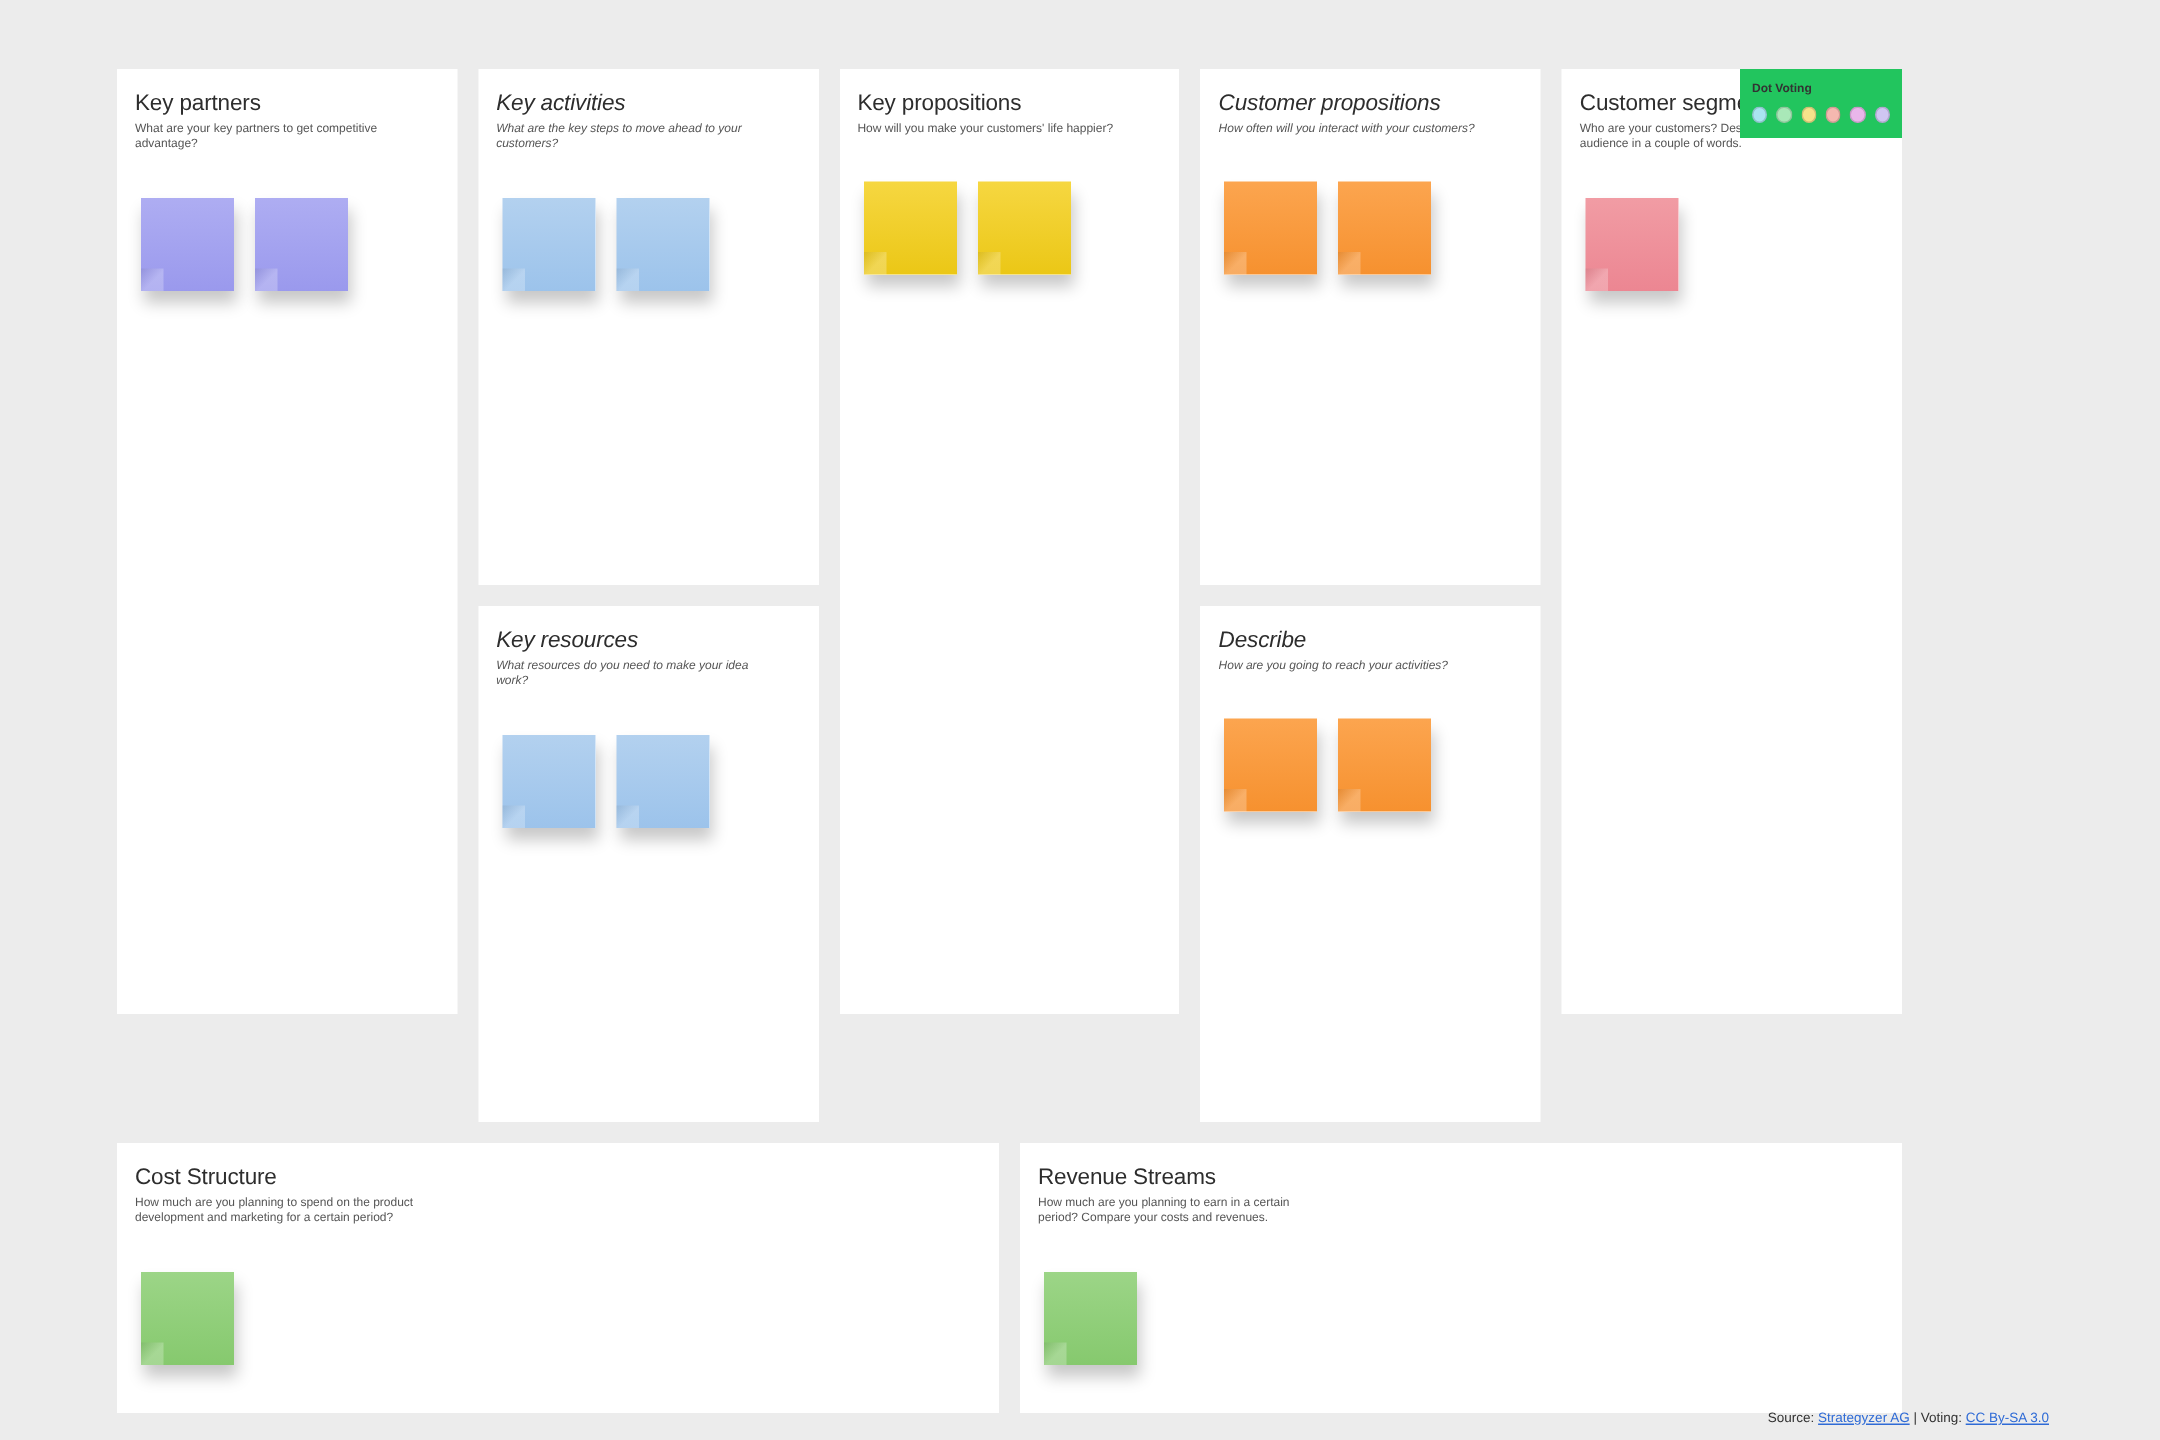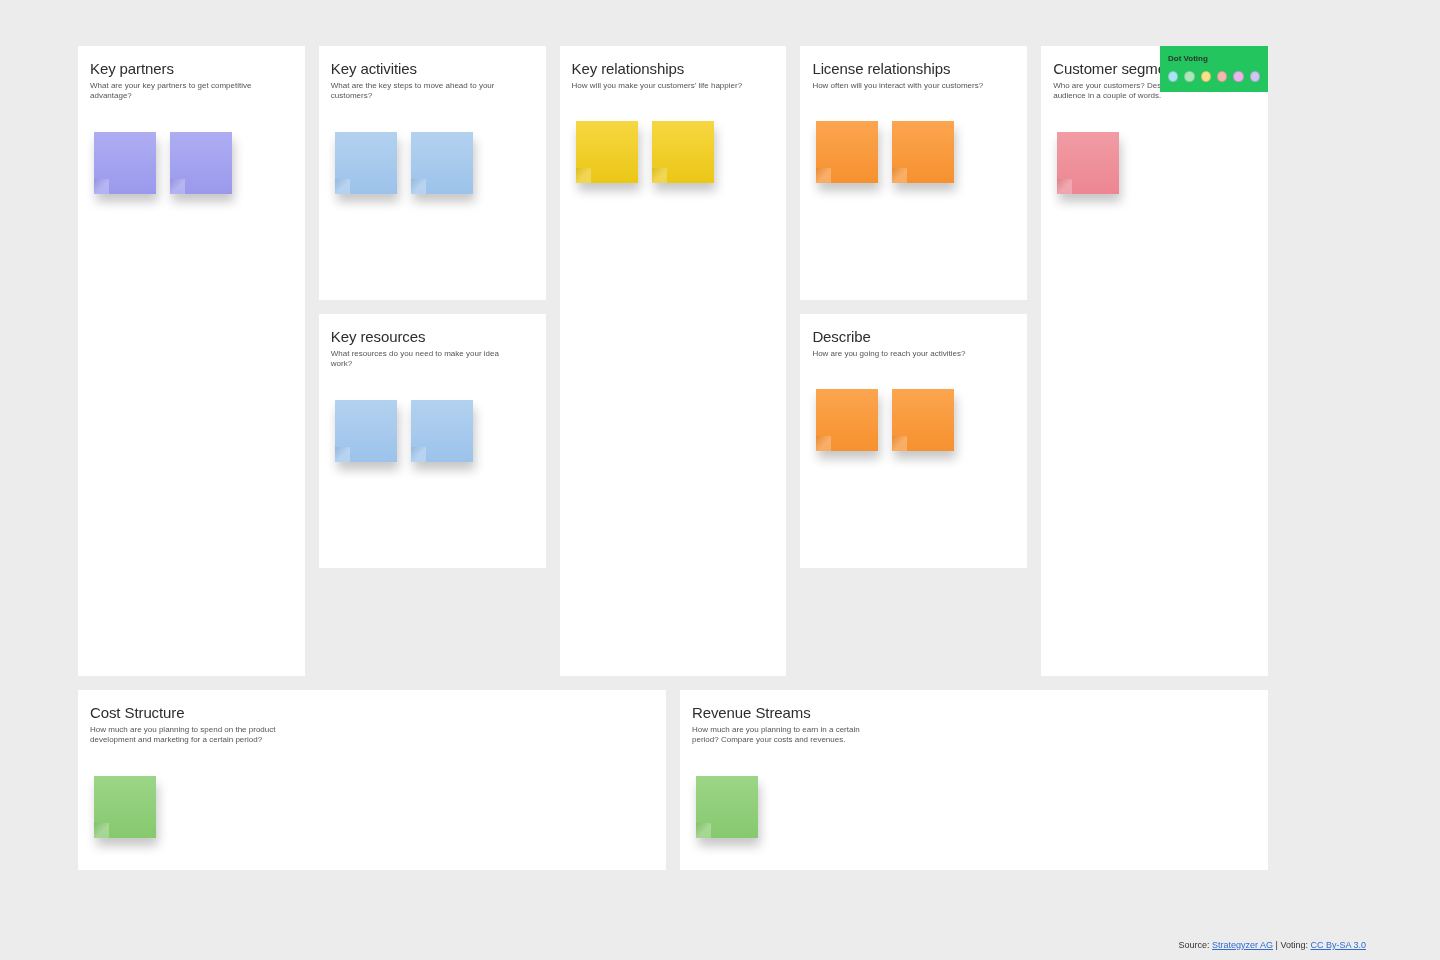--- a/index.html
+++ b/index.html
@@ -25,21 +25,21 @@
     flex: 1;
     display: flex;
     flex-direction: column;
     gap: 14px;
   }
   .card {
     background: #ffffff;
     padding: 14px 12px 12px 12px;
   }
   .tall { height: 630px; }
-  .half { height: 254px; }
+  .half { height: 344px; font-style: italic; }
   .card h2 {
     font-size: 15px;
     font-weight: 500;
     color: #2d2d2d;
     letter-spacing: -0.1px;
   }
   .card p.sub {
     font-size: 8px;
     color: #555;
     margin-top: 4px;
@@ -160,32 +160,32 @@
         <p class="sub">What resources do you need to make your idea work?</p>
         <div class="notes">
           <div class="note blue"></div>
           <div class="note blue"></div>
         </div>
       </div>
     </div>
 
     <div class="col">
       <div class="card tall">
-        <h2>Key relationships</h2>
+        <h2>Key propositions</h2>
         <p class="sub">How will you make your customers' life happier?</p>
         <div class="notes">
           <div class="note yellow"></div>
           <div class="note yellow"></div>
         </div>
       </div>
     </div>
 
     <div class="col">
       <div class="card half">
-        <h2>License relationships</h2>
+        <h2>Customer propositions</h2>
         <p class="sub">How often will you interact with your customers?</p>
         <div class="notes">
           <div class="note orange"></div>
           <div class="note orange"></div>
         </div>
       </div>
       <div class="card half">
         <h2>Describe</h2>
         <p class="sub">How are you going to reach your activities?</p>
         <div class="notes">

